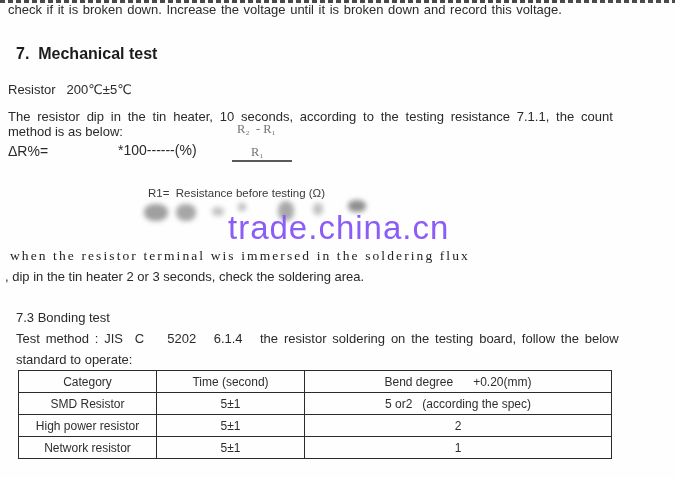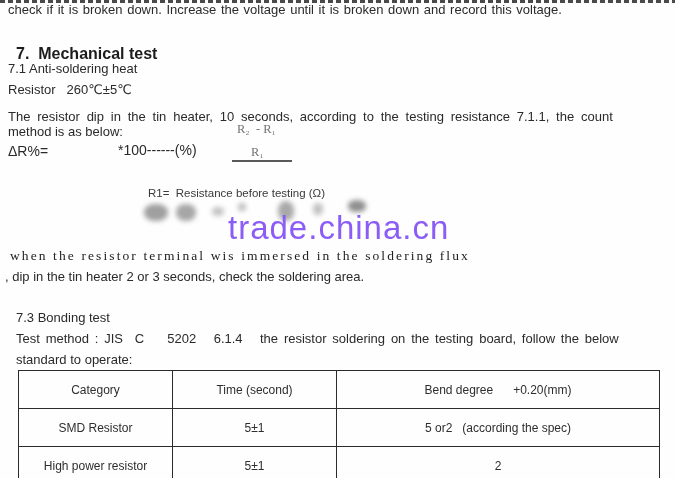--- a/index.html
+++ b/index.html
@@ -15,38 +15,37 @@
   .fracline{position:absolute;left:232px;top:160px;width:60px;height:2px;background:#5a5a5a;}
   .smallnote{font-size:11.5px;color:#3a3a3a;}
   .wm{position:absolute;left:228px;top:209px;font-size:33px;letter-spacing:1px;
       color:#acacac;font-family:"Liberation Sans","DejaVu Sans",sans-serif;}
   .fluxline{font-family:Liberation Serif, serif;font-size:13.5px;
             letter-spacing:2.1px;color:#222;}
   .smudge{position:absolute;border-radius:45%;filter:blur(2.5px);}
   table.btable{position:absolute;left:18px;top:370px;border-collapse:collapse;
                table-layout:fixed;width:590px;font-size:12px;color:#2e2e2e;}
   table.btable td{border:1.2px solid #2b2b2b;text-align:center;height:21px;
-                  padding:8px;white-space:pre;overflow:hidden;}
+                  padding:0;white-space:pre;overflow:hidden;}
   td.c1{width:137px;} td.c2{width:147px;} td.c3{width:306px;}
   td.hdr3{padding-right:55px;} td.body3{padding-right:115px;margin-left:42px;}
 </style>
 </head>
 <body>
 
 <div id="page">
 
   <div class="topband"></div>
 
   <div class="line" style="left:8px;top:2px;word-spacing:1px;">check if it is broken down. Increase the voltage until it is broken down and record this voltage.</div>
 
   <div class="line h1" style="left:16px;top:46px;">7.  Mechanical test</div>
 
-  <div class="line" style="left:8px;top:61px;">7.1 Anti-soldering heat</div>
 
-  <div class="line" style="left:8px;top:82px;">Resistor   260℃±5℃</div>
+  <div class="line" style="left:8px;top:82px;">Resistor   200℃±5℃</div>
 
   <div class="line justify1" style="left:8px;top:103px;margin-top:6px;">The resistor dip in the tin heater, 10 seconds, according to the testing resistance 7.1.1, the count</div>
 
   <div class="line" style="left:8px;top:124px;">method is as below:</div>
 
   <div class="line serifmath" style="left:237px;top:122px;">R₂  - R₁</div>
   <div class="line" style="left:8px;top:144px;font-size:14px;">ΔR%=</div>
   <div class="line" style="left:118px;top:143px;font-size:14px;">*100------(%)</div>
   <div class="line serifmath" style="left:251px;top:145px;">R₁</div>
   <div class="fracline"></div>

